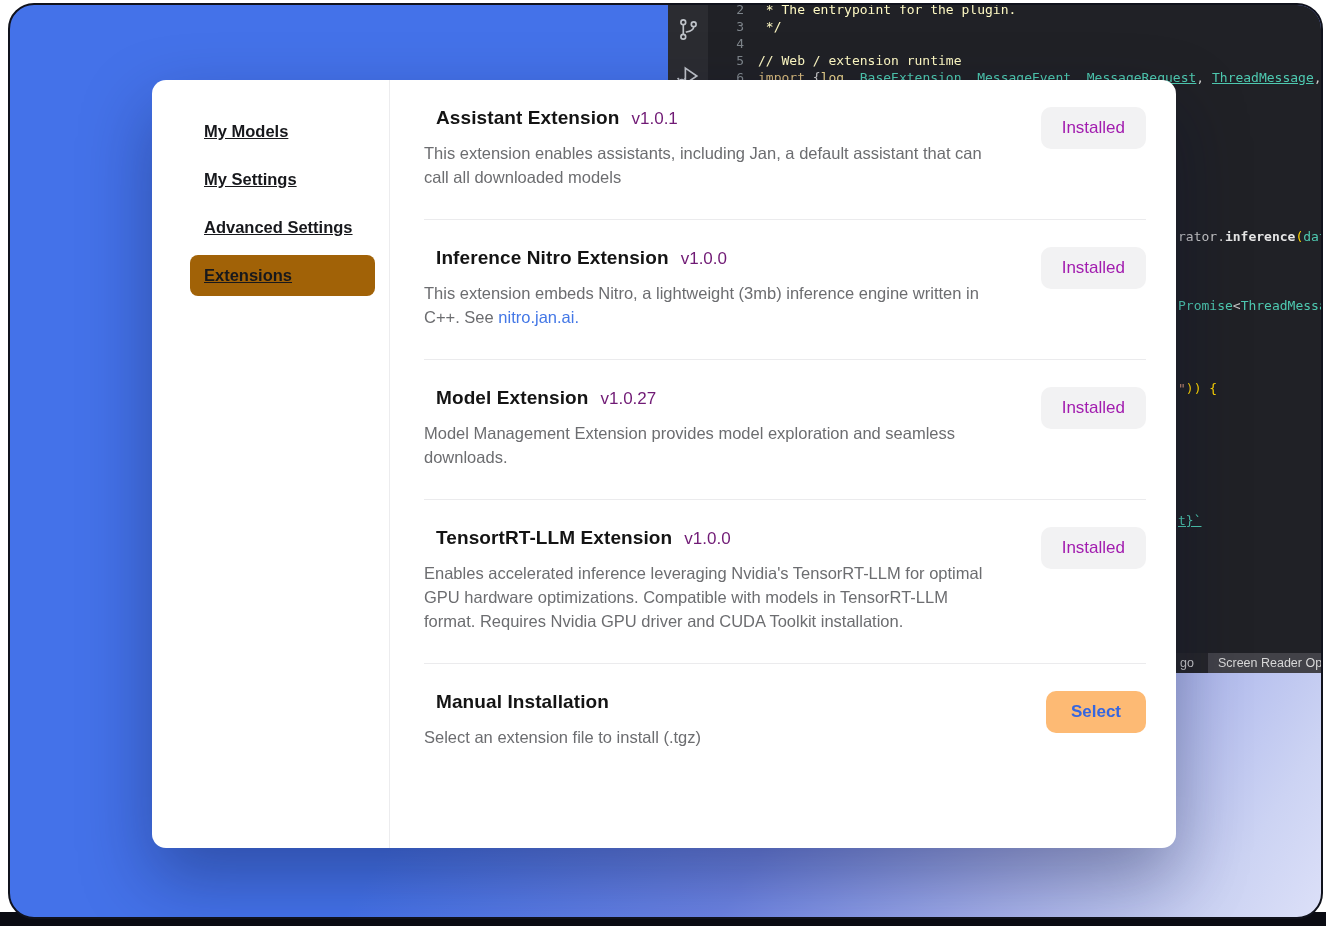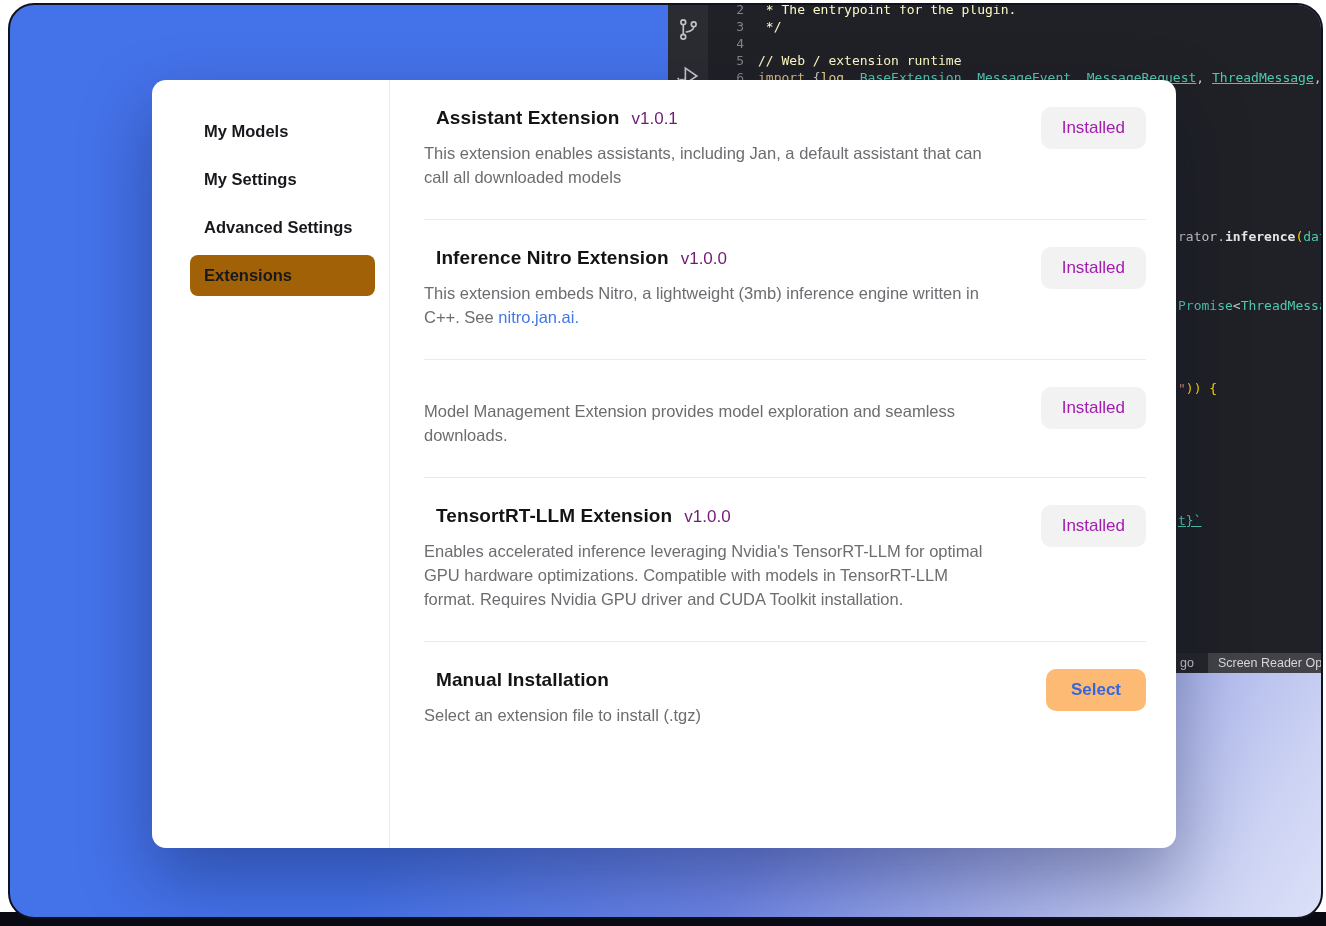--- a/index.html
+++ b/index.html
@@ -57,21 +57,21 @@
 
   
   .modal {
     position:absolute; left:142px; top:75px; width:1024px; height:768px;
     background:#ffffff; border-radius:14px; overflow:hidden; display:flex;
     box-shadow:0 30px 70px rgba(10,15,50,.35);
   }
   .sidebar { width:238px; border-right:1px solid #ececee; padding-top:31px; flex-shrink:0; }
   .side-item {
     margin:0 14px 7px 38px; padding:11px 14px; border-radius:8px;
-    font-size:16.5px; font-weight:700; color:#17181c; cursor:pointer; white-space:nowrap;
+    font-size:16.5px; font-weight:700; color:#17181c; cursor:pointer; white-space:nowrap;text-decoration:underline;
   }
   .side-item.active { background:#a16207; }
   .content { flex:1; padding:0 30px 0 34px; }
   .row {
     display:flex; justify-content:space-between; align-items:flex-start;
     padding:27px 0 30px; border-bottom:1px solid #ebebed;
   }
   .row:last-child { border-bottom:none; }
   .row-text { max-width:578px; }
   .row-title { font-size:19px; font-weight:700; color:#141414; letter-spacing:.1px;margin-left:12px; }
@@ -146,20 +146,23 @@
           <div>
             <span class="row-title">Inference Nitro Extension</span><span class="row-version">v1.0.0</span>
           </div>
           <div class="row-desc"><span>This extension embeds Nitro, a lightweight (3mb) inference engine written in C++. See </span><a href="#">nitro.jan.ai.</a></div>
         </div>
         <button class="btn btn-installed">Installed</button>
       </div>
 
       <div class="row">
         <div class="row-text">
+          <div>
+            <span class="row-title">Model Extension</span><span class="row-version">v1.0.27</span>
+          </div>
           <div class="row-desc">Model Management Extension provides model exploration and seamless downloads.</div>
         </div>
         <button class="btn btn-installed">Installed</button>
       </div>
 
       <div class="row">
         <div class="row-text">
           <div>
             <span class="row-title">TensortRT-LLM Extension</span><span class="row-version">v1.0.0</span>
           </div>

